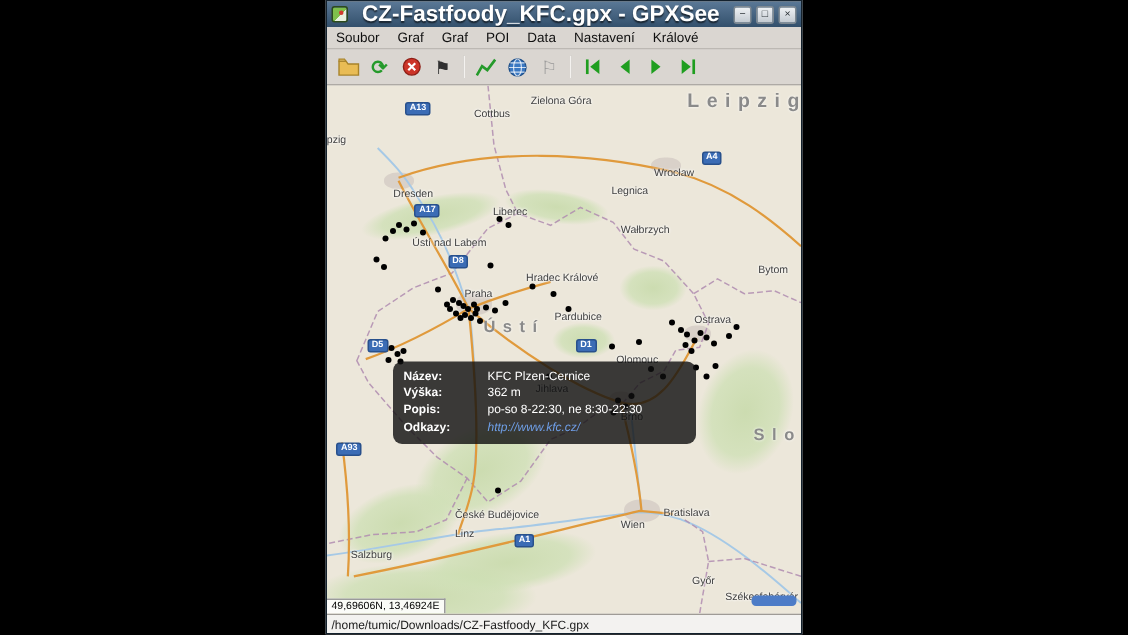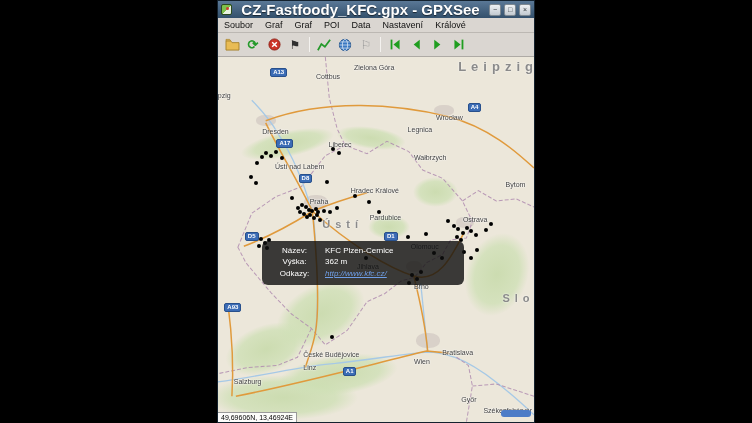--- a/index.html
+++ b/index.html
@@ -45,24 +45,24 @@
     white-space:nowrap;z-index:6;text-shadow:0 0 2px #fff}
   .city-label{position:absolute;font-size:7px;color:#404040;white-space:nowrap;z-index:6;
     text-shadow:0 0 2px #fff,0 0 2px #fff}
   .shield{position:absolute;background:#3b6cb5;color:#fff;font-size:6px;font-weight:bold;
     padding:0 2px;border-radius:2px;border:1px solid #28508c;line-height:7px;z-index:7}
   .dot{position:absolute;width:4px;height:4px;background:#000;border-radius:50%;
     transform:translate(-50%,-50%);z-index:10}
   .tooltip{position:absolute;left:44px;top:184px;width:202px;background:rgba(14,14,14,.8);
     border-radius:6px;padding:5px 7px;color:#fff;font-size:8px;z-index:30;line-height:1.25}
   .tt-row{display:flex;margin-bottom:1px}
-  .tt-label{width:56px;text-align:center;font-weight:normal;padding-right:5px;flex-shrink:0}
+  .tt-label{width:56px;text-align:left;font-weight:bold;padding-right:5px;flex-shrink:0}
   .tt-value{white-space:pre-line}
   .tt-value.italic{font-style:italic}
-  .tt-value.link{color:#6f9fe8;text-decoration:underline;font-style:italic}
+  .tt-value.link{color:#6f9fe8;font-style:italic}
   .coords{position:absolute;left:0;bottom:0;background:rgba(255,255,255,.88);
     border:1px solid #9a9a9a;border-left:none;border-bottom:none;font-size:7px;
     padding:1px 3px;color:#000;z-index:25;white-space:nowrap}
   .attr-bar{position:absolute;right:3px;bottom:5px;width:30px;height:7px;
     background:#4d7cc7;border-radius:3px;z-index:25}
   
   .statusbar{height:13px;background:#f3f2f0;border-top:1px solid #9f9b96;font-size:8px;
     color:#1a1a1a;display:flex;align-items:center;padding:0 3px;white-space:nowrap;
     overflow:hidden;flex-shrink:0}
 </style>
@@ -307,26 +307,33 @@
       <div class="tooltip">
         <div class="tt-row">
           <span class="tt-label">Název:</span>
           <span class="tt-value">KFC Plzen-Cernice</span>
         </div>
         <div class="tt-row">
           <span class="tt-label">Výška:</span>
           <span class="tt-value">362 m</span>
         </div>
         <div class="tt-row">
+          <span class="tt-label">Popis:</span>
+          <span class="tt-value">po-so 8-22:30, ne 8:30-22:30</span>
+        </div>
+        <div class="tt-row">
         </div>
         <div class="tt-row">
           <span class="tt-label">Odkazy:</span>
           <span class="tt-value link">http://www.kfc.cz/</span>
         </div>
       </div>
 
       <div class="coords">49,69606N, 13,46924E</div>
       <div class="attr-bar"></div>
     </div>
 
+    <div class="statusbar">
+      <span>/home/tumic/Downloads/CZ-Fastfoody_KFC.gpx</span>
+    </div>
 
   </div>
 </div>
 
 </body></html>

